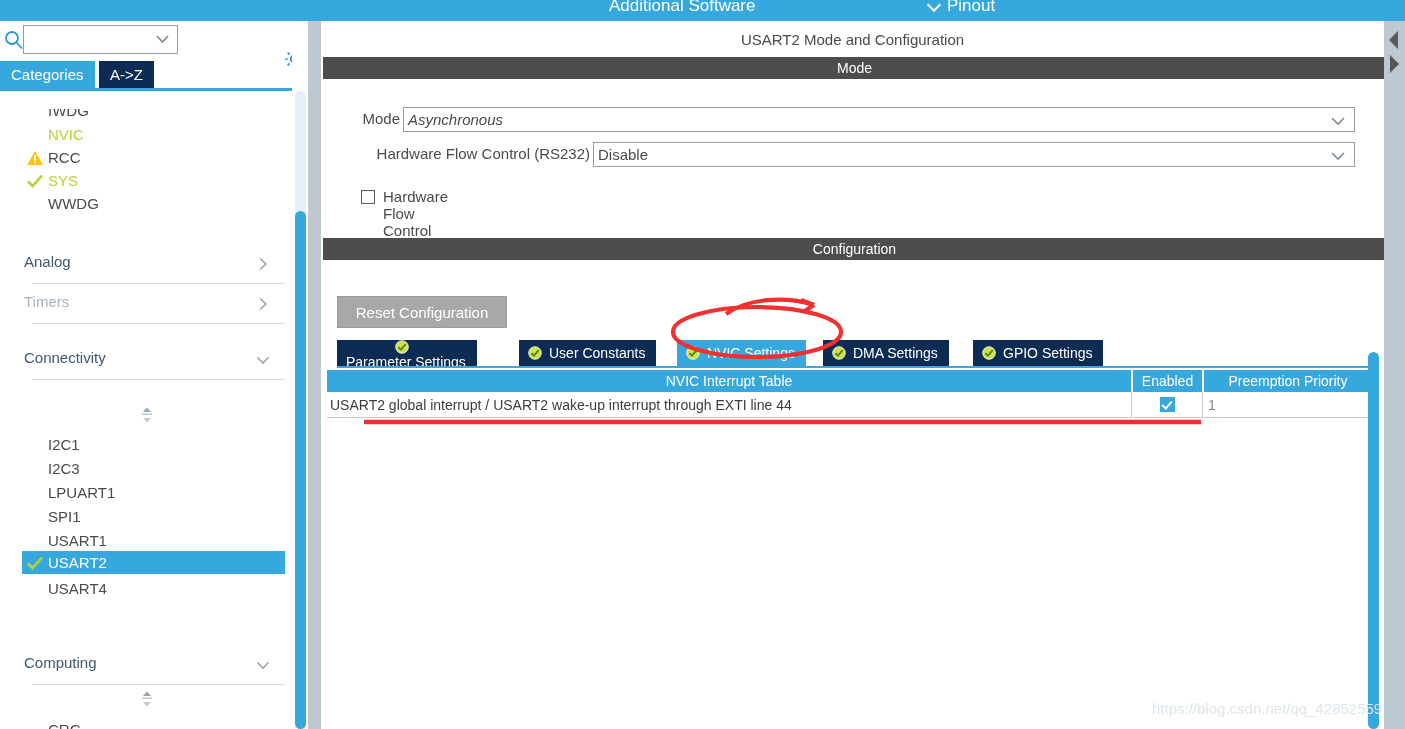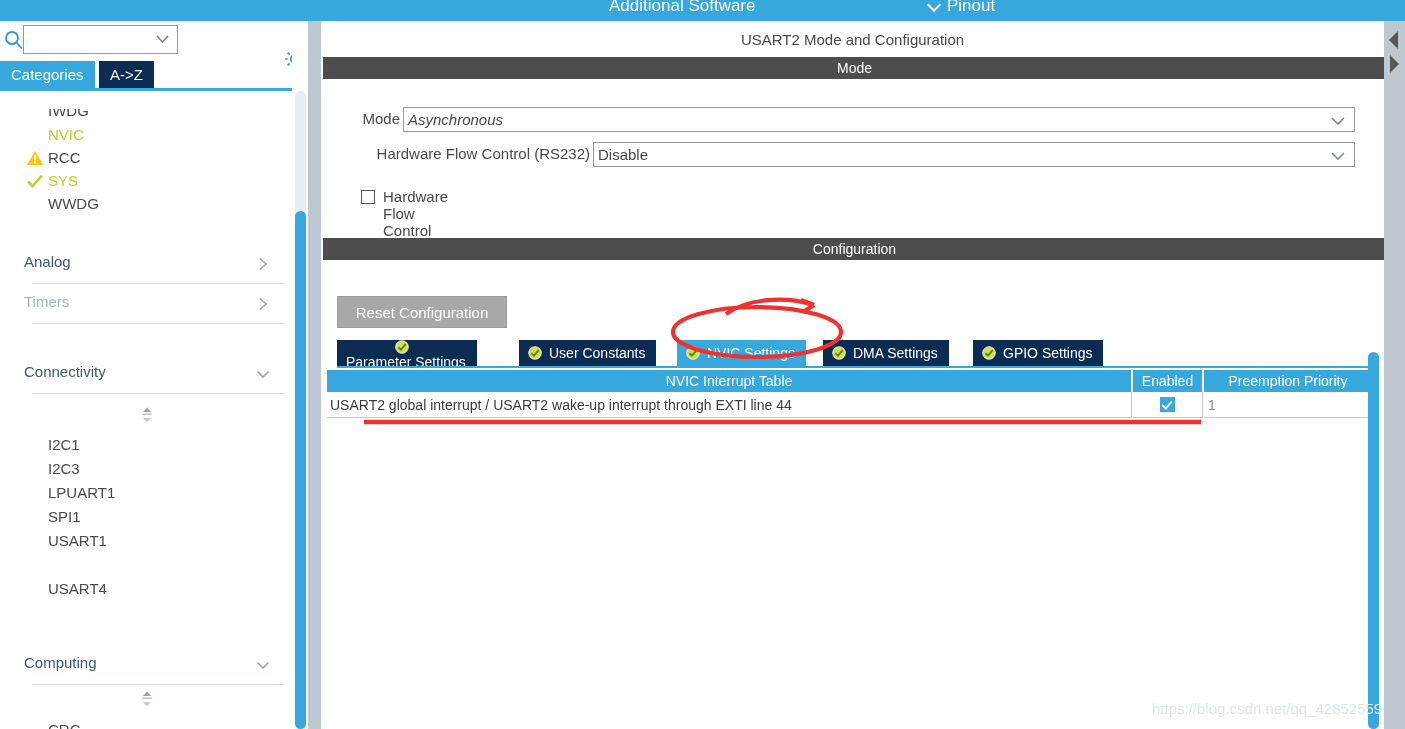--- a/index.html
+++ b/index.html
@@ -328,21 +328,21 @@
       </div>
 
       <div class="group-row" style="top:193px;">
         <span class="group-label dim">Timers</span>
         <svg class="group-arrow" viewBox="0 0 14 14">
           <polyline points="4,1.5 10,7 4,12.5" fill="none" stroke="#9aa5ae" stroke-width="1.6"></polyline>
         </svg>
         <div class="group-rule"></div>
       </div>
 
-      <div class="group-row" style="top:263px;">
+      <div class="group-row" style="top:249px;">
         <span class="group-label">Connectivity</span>
         <svg class="group-arrow" viewBox="0 0 14 14">
           <polyline points="1.5,4.5 7,10 12.5,4.5" fill="none" stroke="#9aa5ae" stroke-width="1.6"></polyline>
         </svg>
         <div class="group-rule"></div>
       </div>
 
       <svg class="sort-handle" style="left:140px; top:316px;" viewBox="0 0 14 16">
         <polygon points="7,0.5 11,5 3,5" fill="#9aa5ae"></polygon>
         <rect x="2" y="6.5" width="10" height="1.4" fill="#b9c2c9"></rect>
@@ -358,20 +358,26 @@
       <div class="peripheral-row" style="top:390px;">
         <span class="plabel p-default">LPUART1</span>
       </div>
       <div class="peripheral-row" style="top:414px;">
         <span class="plabel p-default">SPI1</span>
       </div>
       <div class="peripheral-row" style="top:438px;">
         <span class="plabel p-default">USART1</span>
       </div>
 
+      <div class="peripheral-row row-sel" style="top:460px;">
+        <svg class="badge" viewBox="0 0 18 18">
+          <polyline points="2,9.5 6.5,14 16,3.5" fill="none" stroke="#b5d334" stroke-width="2.6"></polyline>
+        </svg>
+        <span class="plabel p-sel">USART2</span>
+      </div>
 
       <div class="peripheral-row" style="top:486px;">
         <span class="plabel p-default">USART4</span>
       </div>
 
       <div class="group-row" style="top:554px;">
         <span class="group-label">Computing</span>
         <svg class="group-arrow" viewBox="0 0 14 14">
           <polyline points="1.5,4.5 7,10 12.5,4.5" fill="none" stroke="#9aa5ae" stroke-width="1.6"></polyline>
         </svg>

